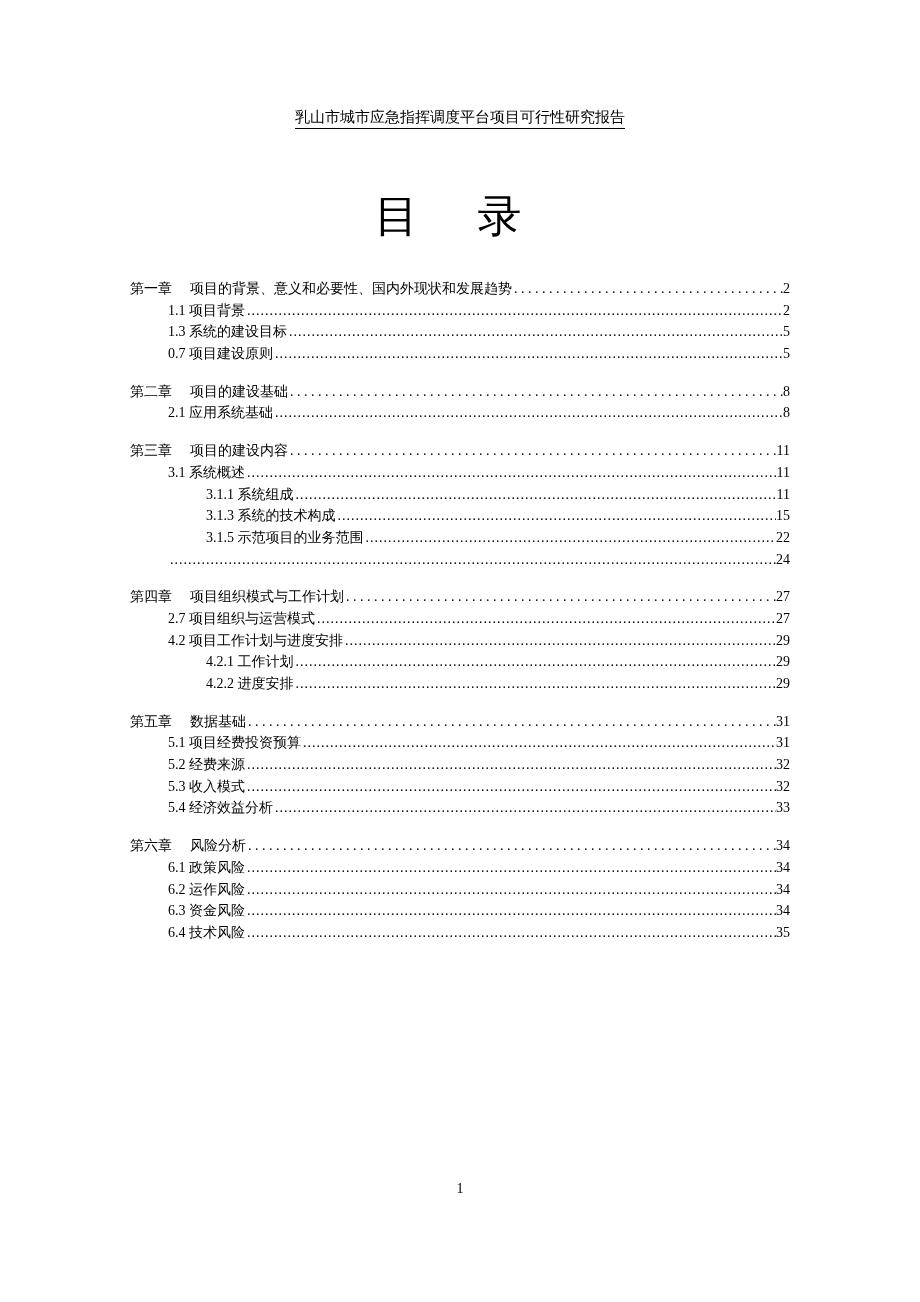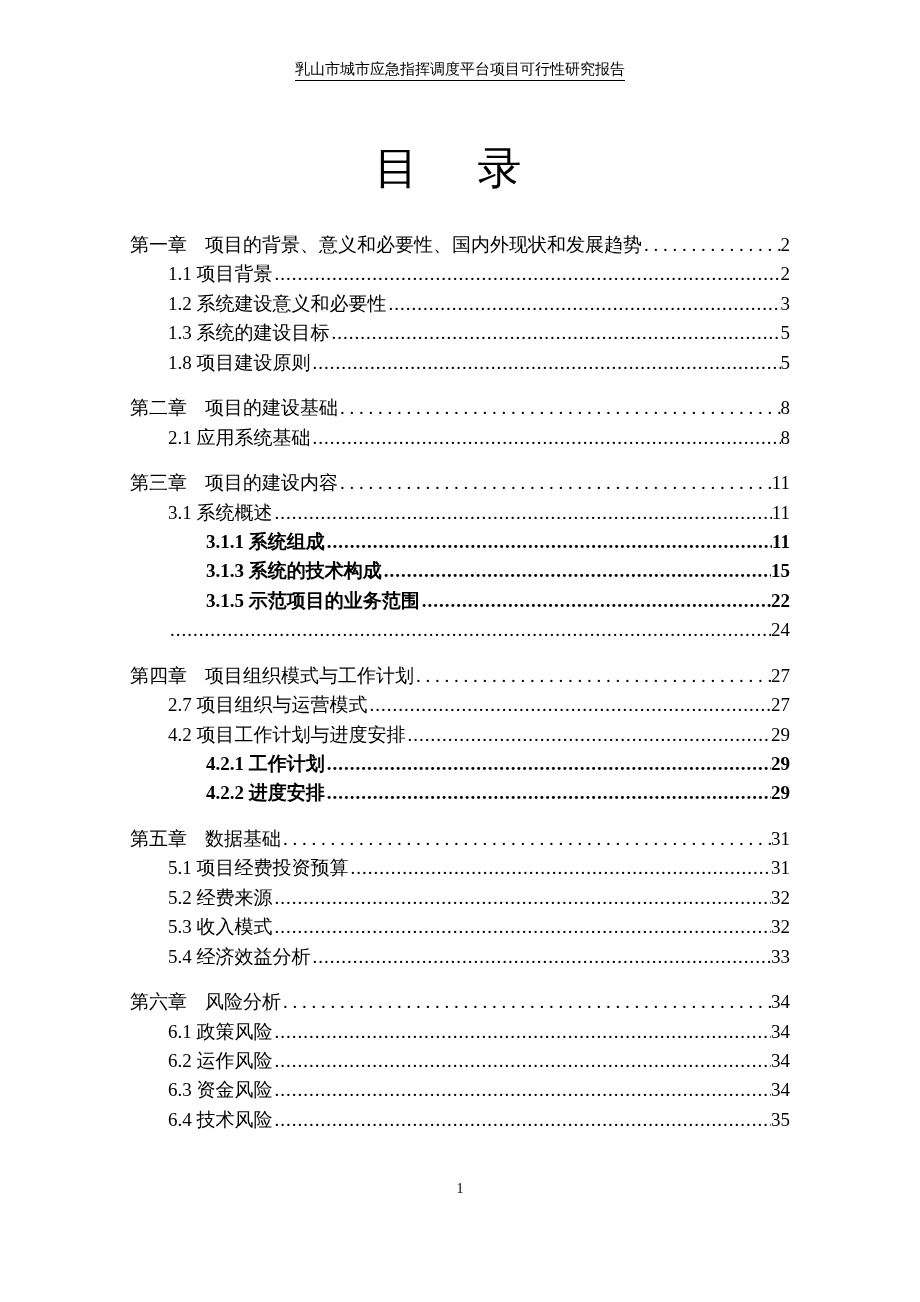--- a/index.html
+++ b/index.html
@@ -6,38 +6,39 @@
     body {
       background: #fff;
       width: 920px;
       height: 1302px;
       font-family: "SimSun", "宋体", serif;
       color: #000;
       position: relative;
     }
     .page {
       padding: 60px 130px 0 130px;
+      margin-top: 48px;
     }
     .header-line {
       text-align: center;
       font-size: 15px;
       padding-bottom: 5px;
       text-decoration: underline;
       text-underline-offset: 6px;
     }
     .title {
       text-align: center;
       font-size: 44px;
       letter-spacing: 24px;
       margin-top: 55px;
       margin-bottom: 32px;
       font-family: "SimSun", serif;
     }
     .toc {
-      font-size: 19px;
+      font-size: 14px;
     }
     .chapter-group { margin-bottom: 16px; }
     .toc-line {
       display: flex;
       align-items: baseline;
       white-space: nowrap;
       line-height: 1.55;
     }
     .toc-label { flex: 0 0 auto; }
     .toc-leader {
@@ -50,21 +51,21 @@
       content: ". . . . . . . . . . . . . . . . . . . . . . . . . . . . . . . . . . . . . . . . . . . . . . . . . . . . . . . . . . . . . . . . . . . . . . . . . . . . . . . . . . . . . . . . . . . . . . .";
       letter-spacing: 0px;
     }
     .level-2 .toc-leader::after,
     .level-3 .toc-leader::after {
       content: "..................................................................................................................................................................................................";
       letter-spacing: 1px;
     }
     .level-1 { padding-left: 0; margin-top: 2px; }
     .level-2 { padding-left: 38px; }
-    .level-3 { padding-left: 76px; font-weight: bold; }
+    .level-3 { padding-left: 76px; }
     .chapter-num { display: inline-block; }
     .chapter-gap { display: inline-block; width: 18px; }
     .page-number {
       position: absolute;
       bottom: 105px;
       left: 0; right: 0;
       text-align: center;
       font-size: 14px;
       font-family: "Times New Roman", serif;
     }
@@ -81,31 +82,26 @@
           <span class="toc-label"><span class="chapter-num">第一章</span><span class="chapter-gap"></span><span>项目的背景、意义和必要性、国内外现状和发展趋势</span></span>
           <span class="toc-leader"></span>
           <span class="toc-page">2</span>
         </div>
         <div class="toc-line level-2">
           <span class="toc-label">1.1 项目背景</span>
           <span class="toc-leader"></span>
           <span class="toc-page">2</span>
         </div>
         <div class="toc-line level-2">
-          <span class="toc-label">1.2 系统建设意义和必要性</span>
-          <span class="toc-leader"></span>
-          <span class="toc-page">3</span>
-        </div>
-        <div class="toc-line level-2">
           <span class="toc-label">1.3 系统的建设目标</span>
           <span class="toc-leader"></span>
           <span class="toc-page">5</span>
         </div>
         <div class="toc-line level-2">
-          <span class="toc-label">1.8 项目建设原则</span>
+          <span class="toc-label">0.7 项目建设原则</span>
           <span class="toc-leader"></span>
           <span class="toc-page">5</span>
         </div>
       </div>
       <div class="chapter-group">
         <div class="toc-line level-1">
           <span class="toc-label"><span class="chapter-num">第二章</span><span class="chapter-gap"></span><span>项目的建设基础</span></span>
           <span class="toc-leader"></span>
           <span class="toc-page">8</span>
         </div>

